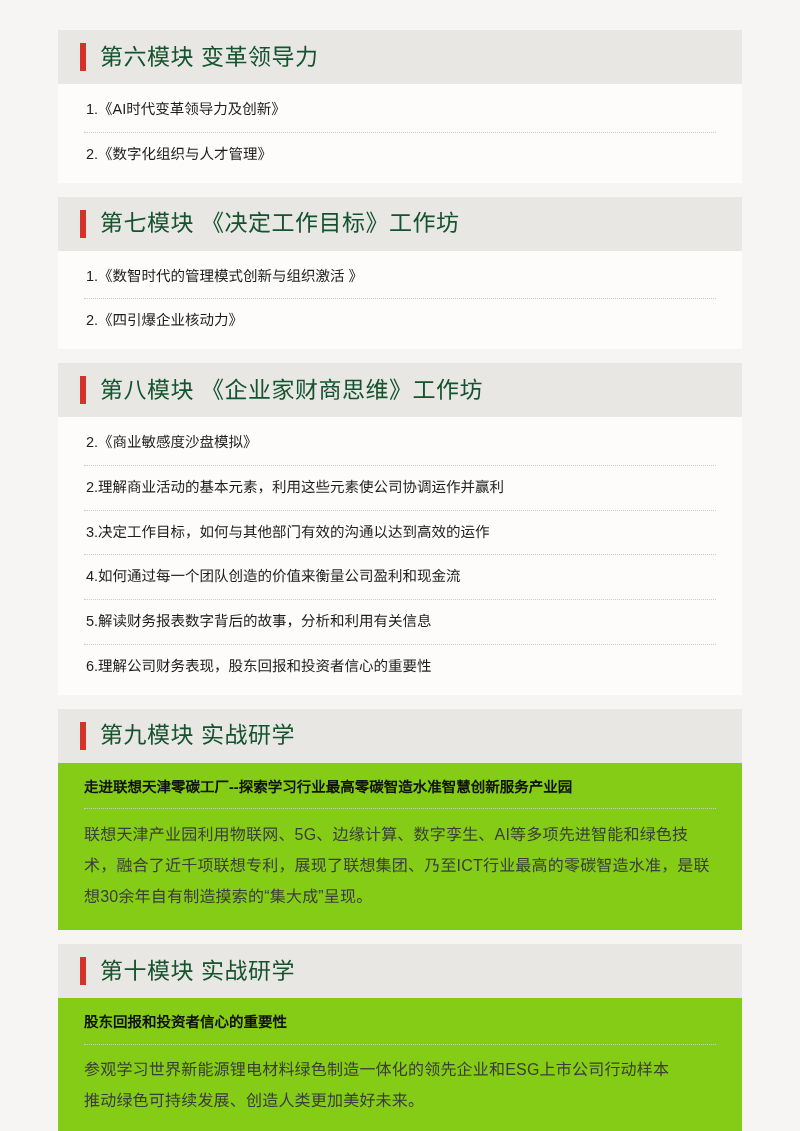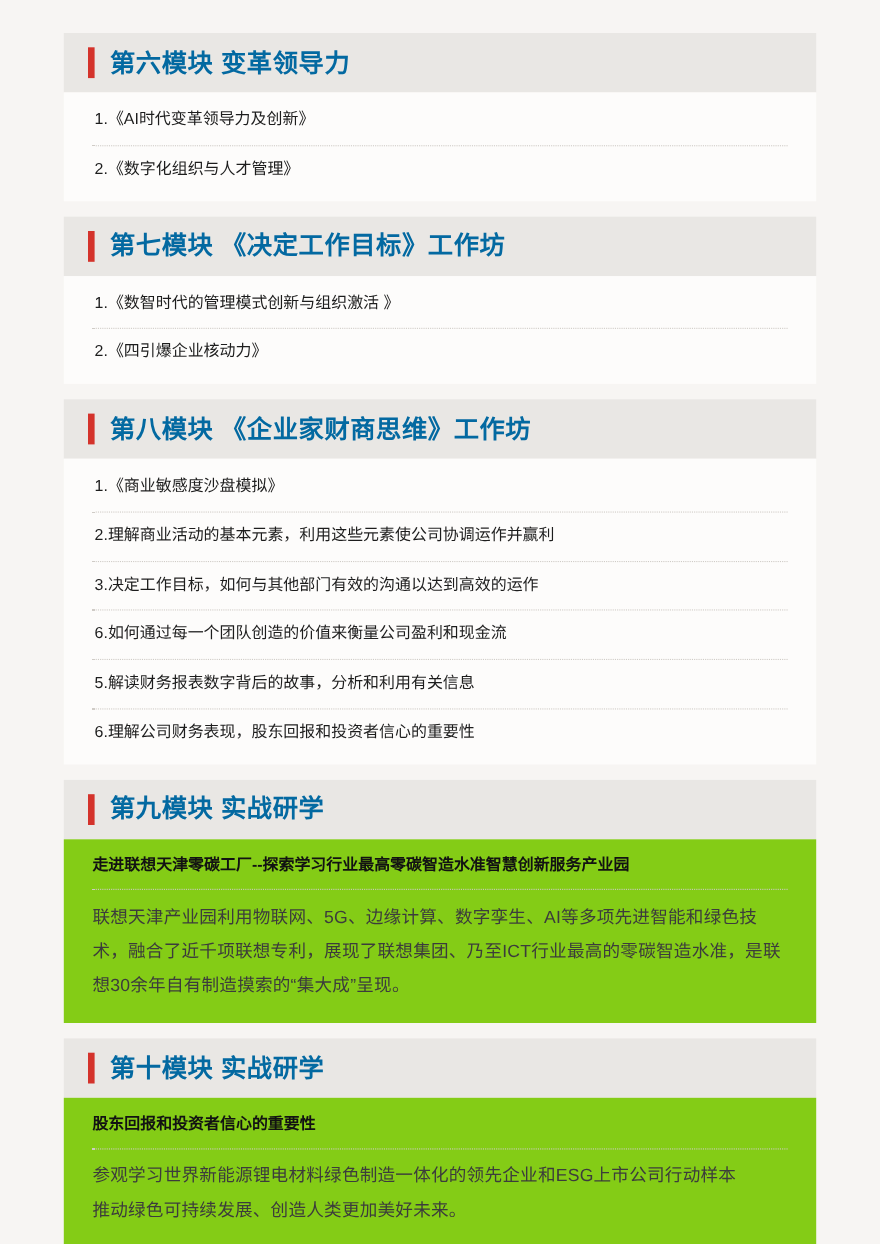--- a/index.html
+++ b/index.html
@@ -33,24 +33,24 @@
   }
   .module-bar {
     width: 6px;
     align-self: stretch;
     background: #d4332b;
     margin-right: 14px;
     min-height: 28px;
   }
   .module-title {
     font-size: 23px;
-    font-weight: bold;
+    font-weight: normal;
     letter-spacing: 0.5px;
     line-height: 1.15;
-    color: #0369a1;
+    color: #14532d;
     white-space: nowrap;
   }
   .module-body {
     background: #fdfcfb;
     padding: 4px 26px 6px 26px;
   }
   .item {
     font-size: 14.5px;
     line-height: 1.5;
     color: #1d1d1d;
@@ -111,24 +111,24 @@
       <div class="item">2.《四引爆企业核动力》</div>
     </div>
   </div>
 
   <div class="module">
     <div class="module-header">
       <div class="module-bar" style="background: rgb(212, 51, 43);"></div>
       <div class="module-title">第八模块  《企业家财商思维》工作坊</div>
     </div>
     <div class="module-body">
-      <div class="item">1.《商业敏感度沙盘模拟》</div>
+      <div class="item">2.《商业敏感度沙盘模拟》</div>
       <div class="item">2.理解商业活动的基本元素，利用这些元素使公司协调运作并赢利</div>
       <div class="item">3.决定工作目标，如何与其他部门有效的沟通以达到高效的运作</div>
-      <div class="item">6.如何通过每一个团队创造的价值来衡量公司盈利和现金流</div>
+      <div class="item">4.如何通过每一个团队创造的价值来衡量公司盈利和现金流</div>
       <div class="item">5.解读财务报表数字背后的故事，分析和利用有关信息</div>
       <div class="item">6.理解公司财务表现，股东回报和投资者信心的重要性</div>
     </div>
   </div>
 
   <div class="module">
     <div class="module-header">
       <div class="module-bar" style="background: rgb(212, 51, 43);"></div>
       <div class="module-title">第九模块  实战研学</div>
     </div>

